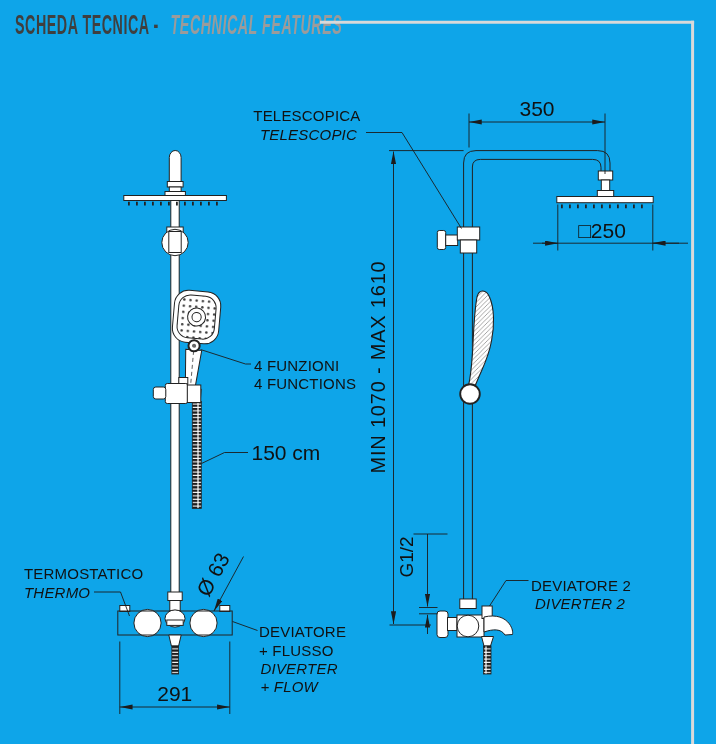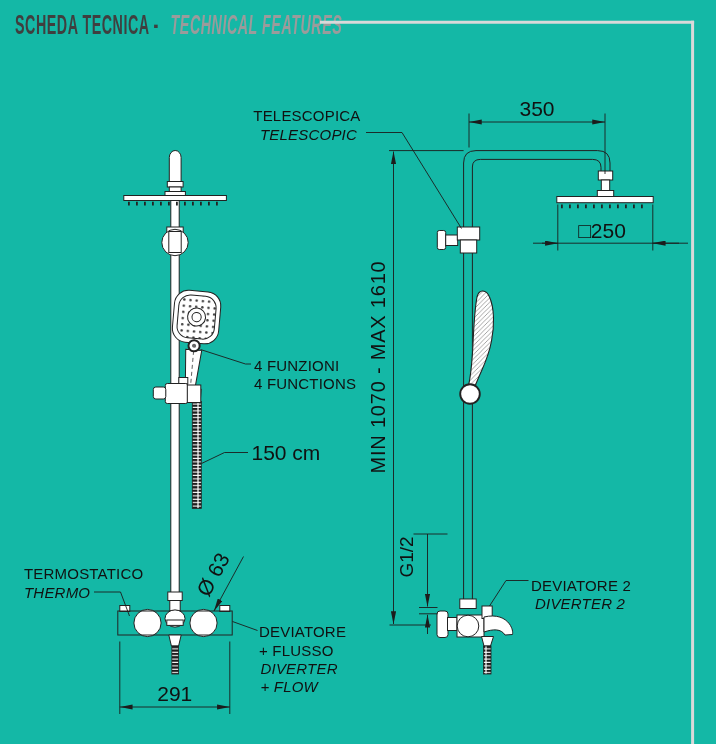--- a/index.html
+++ b/index.html
@@ -1,16 +1,16 @@
 <!DOCTYPE html>
 <html><head>
 <meta charset="utf-8">
 <style>
   html,body{margin:0;padding:0;background:#fff;}
-  #page{position:relative;width:716px;height:744px;background:#14b8a6;overflow:hidden;
+  #page{position:relative;width:716px;height:744px;background:#0ea5e9;overflow:hidden;
         font-family:"Liberation Sans","DejaVu Sans",sans-serif;}
   svg{position:absolute;left:0;top:0;}
   .wf{fill:#fff;stroke:#222;stroke-width:1;}
   .ln{fill:none;stroke:#222;stroke-width:1;}
   .dim{fill:none;stroke:#1c1c1c;stroke-width:0.9;}
   .ldr{fill:none;stroke:#1c1c1c;stroke-width:0.9;}
   text{fill:#111;}
   .lbl{font-size:15px;letter-spacing:0.2px;}
   .it{font-style:italic;}
   .dimtxt{font-size:21px;}

